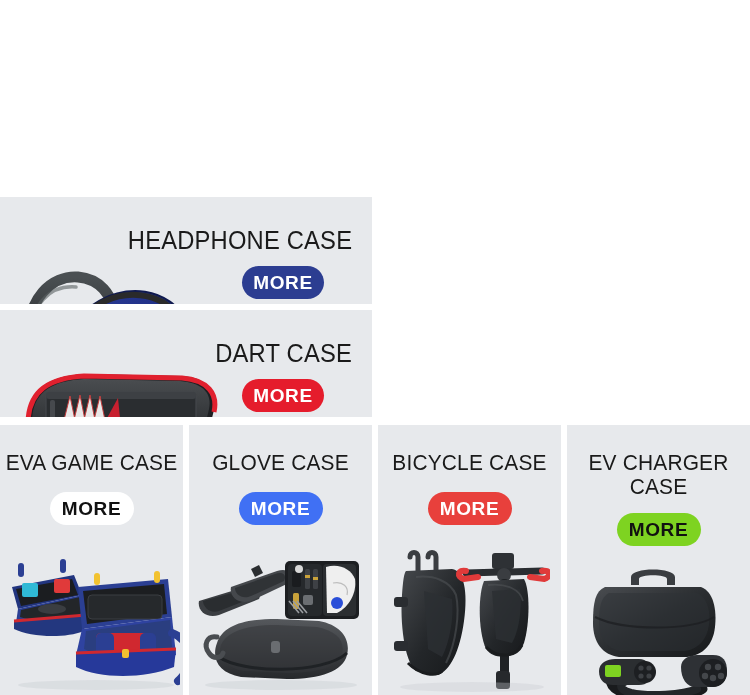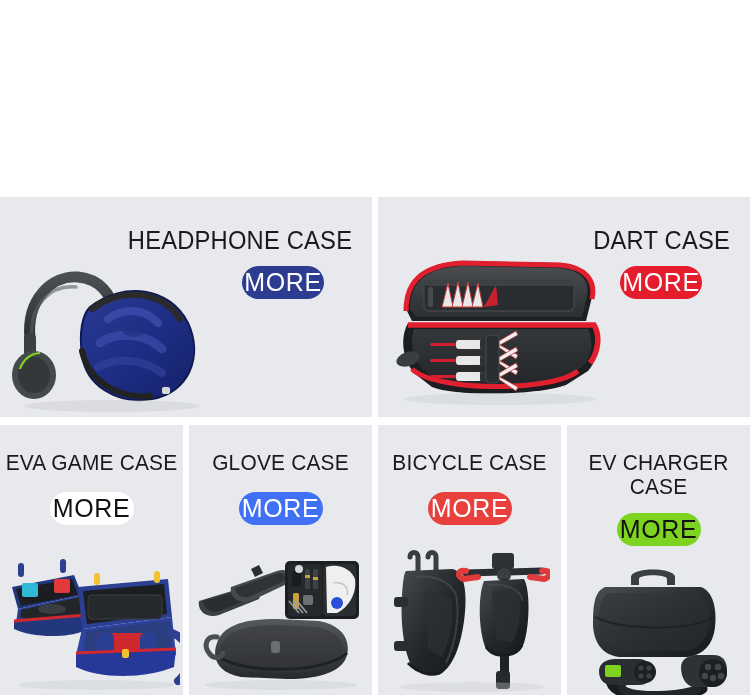--- a/index.html
+++ b/index.html
@@ -73,20 +73,21 @@
 
   
   .row-top {
     position: absolute;
     left: 0;
     top: 197px;
     width: 750px;
     height: 220px;
     display: flex;
     gap: 6px;
+    flex-direction: column;
   }
   .row-bottom {
     position: absolute;
     left: 0;
     top: 425px;
     width: 750px;
     height: 270px;
     display: flex;
     gap: 6px;
   }
@@ -127,22 +128,22 @@
     transform: scaleX(0.95);
   }
 
   .more-btn {
     position: absolute;
     display: flex;
     align-items: center;
     justify-content: center;
     border-radius: 999px;
     font-family: "Liberation Sans Narrow", "Liberation Sans", sans-serif;
-    font-size: 25px;
-    font-weight: 400;
+    font-size: 19px;
+    font-weight: 700;
     letter-spacing: 0.6px;
     color: #ffffff;
     cursor: pointer;
     user-select: none;
   }
   .card-wide .more-btn {
     right: 48px;
     top: 268px;
     width: 82px;
     height: 33px;

